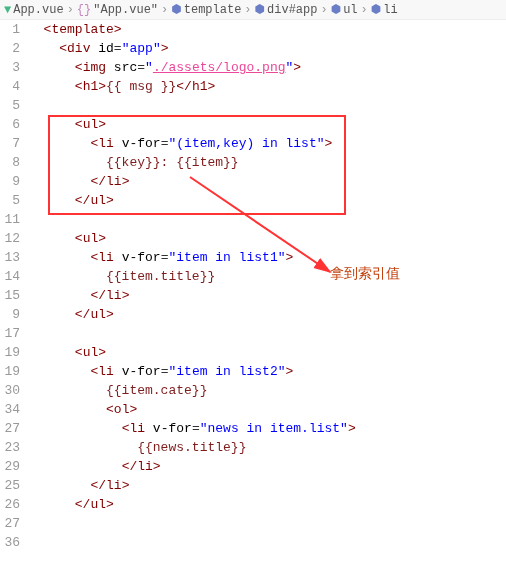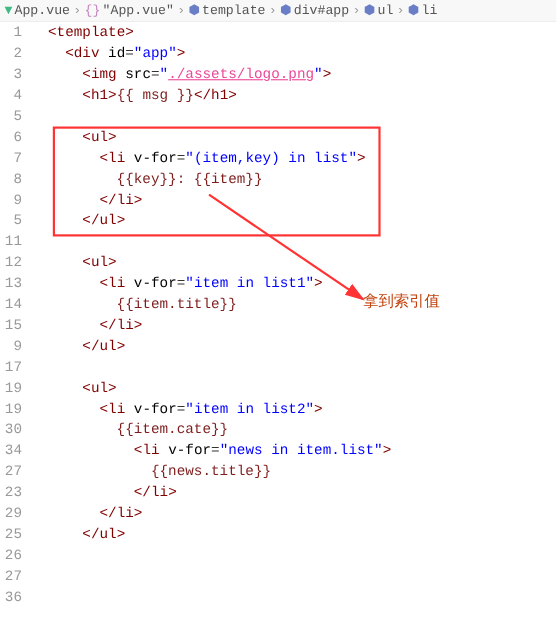--- a/index.html
+++ b/index.html
@@ -93,20 +93,21 @@
     <div class="line"></div>
     <div class="line">      <span class="punct">&lt;</span><span class="tag">ul</span><span class="punct">&gt;</span></div>
     <div class="line">        <span class="punct">&lt;</span><span class="tag">li</span> <span class="attr">v-for</span><span>=</span><span class="str">"item in list1"</span><span class="punct">&gt;</span></div>
     <div class="line">          <span class="txt">{{item.title}}</span></div>
     <div class="line">        <span class="punct">&lt;/</span><span class="tag">li</span><span class="punct">&gt;</span></div>
     <div class="line">      <span class="punct">&lt;/</span><span class="tag">ul</span><span class="punct">&gt;</span></div>
     <div class="line"></div>
     <div class="line">      <span class="punct">&lt;</span><span class="tag">ul</span><span class="punct">&gt;</span></div>
     <div class="line">        <span class="punct">&lt;</span><span class="tag">li</span> <span class="attr">v-for</span><span>=</span><span class="str">"item in list2"</span><span class="punct">&gt;</span></div>
     <div class="line">          <span class="txt">{{item.cate}}</span></div>
+    <div class="line">          <span class="punct">&lt;</span><span class="tag">ol</span><span class="punct">&gt;</span></div>
     <div class="line">            <span class="punct">&lt;</span><span class="tag">li</span> <span class="attr">v-for</span><span>=</span><span class="str">"news in item.list"</span><span class="punct">&gt;</span></div>
     <div class="line">              <span class="txt">{{news.title}}</span></div>
     <div class="line">            <span class="punct">&lt;/</span><span class="tag">li</span><span class="punct">&gt;</span></div>
     <div class="line">        <span class="punct">&lt;/</span><span class="tag">li</span><span class="punct">&gt;</span></div>
     <div class="line">      <span class="punct">&lt;/</span><span class="tag">ul</span><span class="punct">&gt;</span></div>
     <div class="line"></div>
   </div>
 
   <div class="highlight-box"></div>
 

